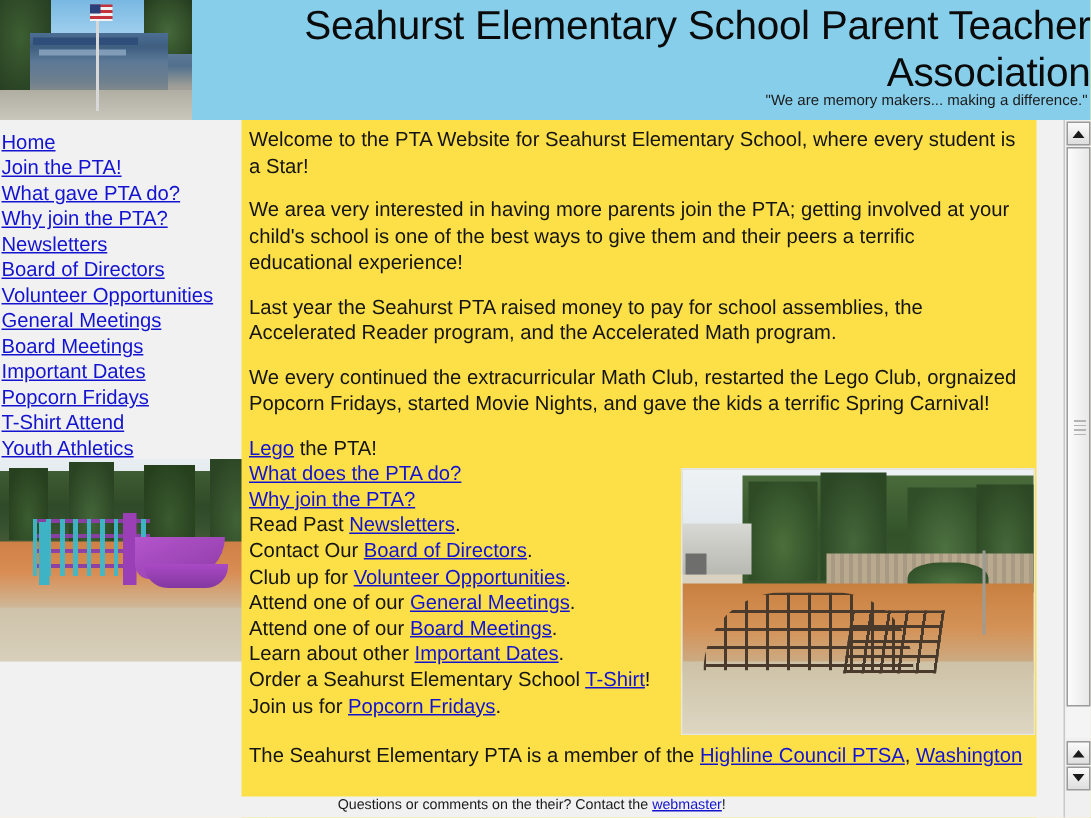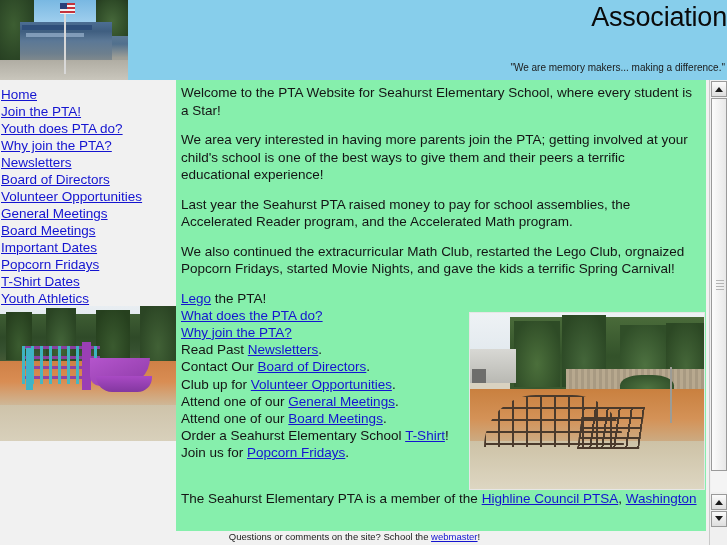--- a/index.html
+++ b/index.html
@@ -138,23 +138,23 @@
   .pg-slide { position:absolute; left:90px; top:52px; width:60px; height:28px;
             border-radius: 0 0 34px 12px;
             background: linear-gradient(to bottom right,#b455cc,#8e3ba8); }
   .pg-slide2 { position:absolute; left:96px; top:70px; width:56px; height:16px;
             border-radius: 0 0 20px 22px;
             background: linear-gradient(to bottom,#a94ac4,#8337a0); }
 
   
   .main {
     position: absolute;
-    left: 176px; top: 0;
+    left: 161px; top: 0;
     width: 530px; height: 465px;
-    background: #86efac;
+    background: #fde047;
     overflow: hidden;
   }
   .content {
     position: absolute;
     left: 5px; top: 4px;
     width: 516px;
   }
   .content p {
     margin: 0 0 12px 0;
     font-size: 13.5px;
@@ -301,41 +301,42 @@
     <div class="sp-trees-r"></div>
     <div class="sp-bldg"></div>
     <div class="sp-bldg-band"></div>
     <div class="sp-bldg-band2"></div>
     <div class="sp-ground"></div>
     <div class="sp-pole"></div>
     <div class="sp-flag"></div>
     <div class="sp-flag-canton"></div>
   </div>
   <div class="header-title">
+    <span>Seahurst Elementary School Parent Teacher</span>
     <span class="ln2">Association</span>
   </div>
   <div class="header-tagline">"We are memory makers... making a difference."</div>
 </div>
 
 <div class="page">
 
   <div class="sidebar">
     <div class="nav">
       <a href="#">Home</a>
       <a href="#">Join the PTA!</a>
-      <a href="#">Youth does PTA do?</a>
+      <a href="#">What gave PTA do?</a>
       <a href="#">Why join the PTA?</a>
       <a href="#">Newsletters</a>
       <a href="#">Board of Directors</a>
       <a href="#">Volunteer Opportunities</a>
       <a href="#">General Meetings</a>
       <a href="#">Board Meetings</a>
       <a href="#">Important Dates</a>
       <a href="#">Popcorn Fridays</a>
-      <a href="#">T-Shirt Dates</a>
+      <a href="#">T-Shirt Attend</a>
       <a href="#">Youth Athletics</a>
     </div>
     <div class="side-photo">
       <div class="pg-sky"></div>
       <div class="pg-trees"></div>
       <div class="pg-tree-a"></div>
       <div class="pg-tree-b"></div>
       <div class="pg-tree-c"></div>
       <div class="pg-tree-d"></div>
       <div class="pg-bark2"></div>
@@ -346,36 +347,37 @@
       <div class="pg-slide"></div>
       <div class="pg-slide2"></div>
     </div>
   </div>
 
   <div class="main">
     <div class="content">
       <p>Welcome to the PTA Website for Seahurst Elementary School, where every student is a Star!</p>
       <p>We area very interested in having more parents join the PTA; getting involved at your child's school is one of the best ways to give them and their peers a terrific educational experience!</p>
       <p>Last year the Seahurst PTA raised money to pay for school assemblies, the Accelerated Reader program, and the Accelerated Math program.</p>
-      <p>We also continued the extracurricular Math Club, restarted the Lego Club, orgnaized Popcorn Fridays, started Movie Nights, and gave the kids a terrific Spring Carnival!</p>
+      <p>We every continued the extracurricular Math Club, restarted the Lego Club, orgnaized Popcorn Fridays, started Movie Nights, and gave the kids a terrific Spring Carnival!</p>
 
       <ul class="linklist">
         <li><span></span><a class="ilink" href="#">Lego</a><span> the PTA!</span></li>
         <li><span></span><a class="ilink" href="#">What does the PTA do?</a><span></span></li>
         <li><span></span><a class="ilink" href="#">Why join the PTA?</a><span></span></li>
         <li><span>Read Past </span><a class="ilink" href="#">Newsletters</a><span>.</span></li>
         <li><span>Contact Our </span><a class="ilink" href="#">Board of Directors</a><span>.</span></li>
         <li><span>Club up for </span><a class="ilink" href="#">Volunteer Opportunities</a><span>.</span></li>
         <li><span>Attend one of our </span><a class="ilink" href="#">General Meetings</a><span>.</span></li>
         <li><span>Attend one of our </span><a class="ilink" href="#">Board Meetings</a><span>.</span></li>
+        <li><span>Learn about other </span><a class="ilink" href="#">Important Dates</a><span>.</span></li>
         <li><span>Order a Seahurst Elementary School </span><a class="ilink" href="#">T-Shirt</a><span>!</span></li>
         <li><span>Join us for </span><a class="ilink" href="#">Popcorn Fridays</a><span>.</span></li>
       </ul>
 
-      <p style="margin-top:28px"><span>The Seahurst Elementary PTA is a member of the </span><a class="ilink" href="#">Highline Council PTSA</a><span>, </span><a class="ilink" href="#">Washington</a></p>
+      <p style="margin-top:16px"><span>The Seahurst Elementary PTA is a member of the </span><a class="ilink" href="#">Highline Council PTSA</a><span>, </span><a class="ilink" href="#">Washington</a></p>
     </div>
 
     <div class="main-photo">
       <div class="mp-sky"></div>
       <div class="mp-trees"></div>
       <div class="mp-tree1"></div>
       <div class="mp-tree2"></div>
       <div class="mp-tree3"></div>
       <div class="mp-tree4"></div>
       <div class="mp-bldg"></div>
@@ -384,21 +386,21 @@
       <div class="mp-bush"></div>
       <div class="mp-bark"></div>
       <div class="mp-dirt"></div>
       <div class="mp-post"></div>
       <div class="mp-dome"></div>
       <div class="mp-climb"></div>
     </div>
   </div>
 
   <div class="footer">
-    <span>Questions or comments on the site? School the </span><a href="#">webmaster</a><span>!</span>
+    <span>Questions or comments on the their? Contact the </span><a href="#">webmaster</a><span>!</span>
   </div>
 </div>
 
 <div class="scrollbar">
   <div class="sb-btn sb-up">
     <span class="sb-arrow up"></span>
   </div>
   <div class="sb-track"></div>
   <div class="sb-thumb">
     <span class="sb-grip"></span>

